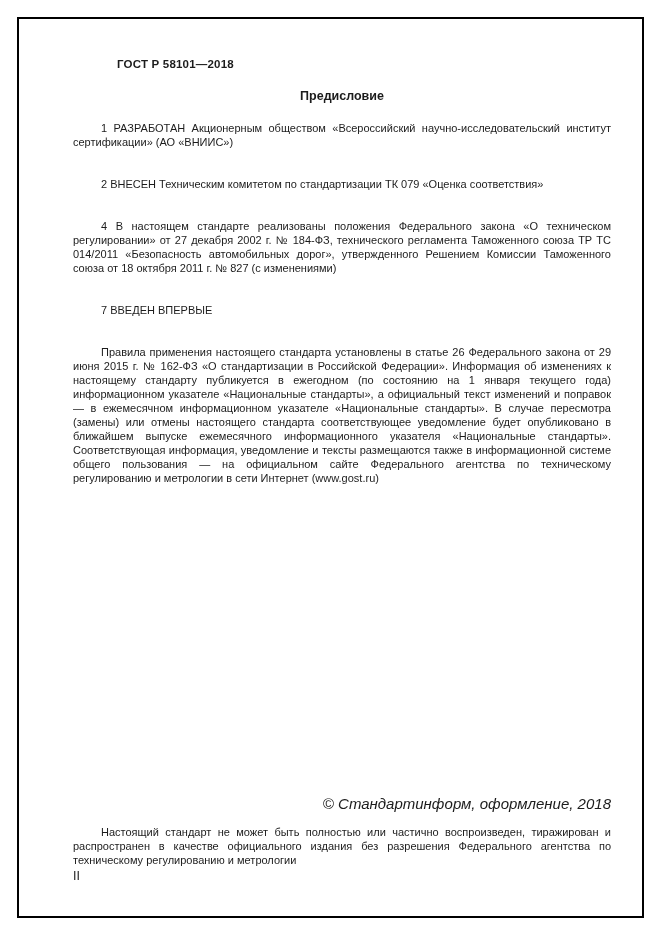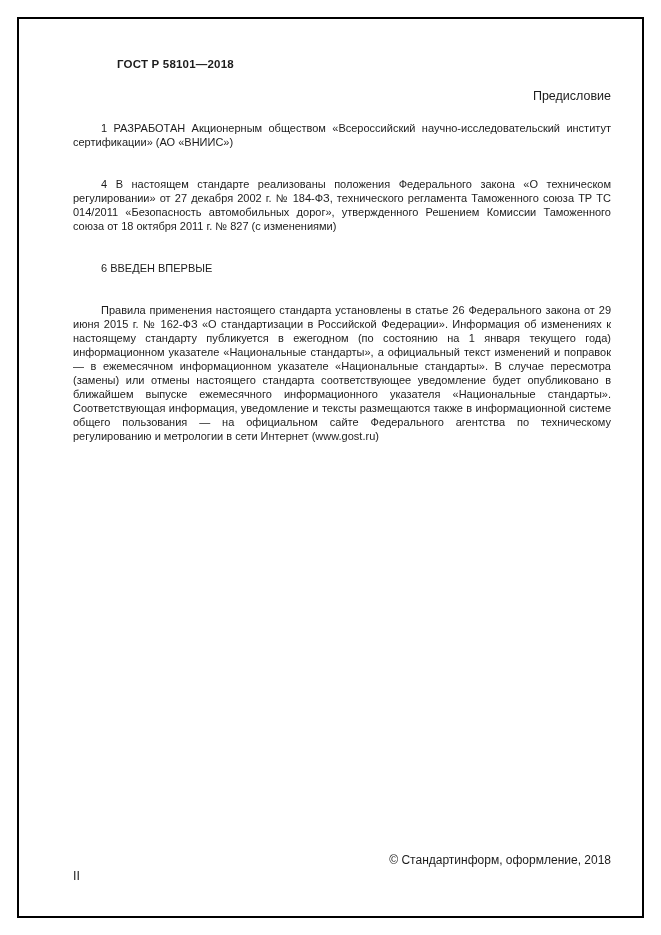--- a/index.html
+++ b/index.html
@@ -34,22 +34,22 @@
     line-height: 1.27;
   }
   .doc-code {
     font-weight: bold;
     font-size: 11.5px;
     letter-spacing: 0.2px;
     padding-left: 44px;
   }
   .section-title {
     font-size: 12.5px;
-    font-weight: normal;
-    text-align: right;
+    font-weight: bold;
+    text-align: center;
     margin: 17px 0 0 0;
   }
   .para {
     margin: 28px 0 0 0;
     text-align: justify;
     text-indent: 28px;
   }
   .para.first {
     margin-top: 18px;
   }
@@ -57,21 +57,22 @@
     margin-top: 28px;
   }
   .bottom {
     position: absolute;
     left: 0;
     right: 0;
     bottom: 0;
   }
   .copyright {
     text-align: right;
-    font-size: 12px;
+    font-size: 15px;
+    font-style: italic;
   }
   .footer-note {
     margin-top: 13px;
   }
   .page-number {
     margin-top: 1px;
     font-size: 12.5px;
   }
 </style>
 </head>
@@ -80,28 +81,30 @@
 <div class="page-border"></div>
 
 <div class="content">
 
   <div class="doc-code">ГОСТ Р 58101—2018</div>
 
   <h1 class="section-title">Предисловие</h1>
 
   <p class="para first">1 РАЗРАБОТАН Акционерным обществом «Всероссийский научно-исследовательский институт сертификации» (АО «ВНИИС»)</p>
 
+  <p class="para">2 ВНЕСЕН Техническим комитетом по стандартизации ТК 079 «Оценка соответствия»</p>
 
 
   <p class="para">4 В настоящем стандарте реализованы положения Федерального закона «О техническом регулировании» от 27 декабря 2002 г. № 184-ФЗ, технического регламента Таможенного союза ТР ТС 014/2011 «Безопасность автомобильных дорог», утвержденного Решением Комиссии Таможенного союза от 18 октября 2011 г. № 827 (с изменениями)</p>
 
-  <p class="para">6 ВВЕДЕН ВПЕРВЫЕ</p>
+  <p class="para">7 ВВЕДЕН ВПЕРВЫЕ</p>
 
   <p class="para italic-note">Правила применения настоящего стандарта установлены в статье 26 Федерального закона от 29 июня 2015 г. № 162-ФЗ «О стандартизации в Российской Федерации». Информация об изменениях к настоящему стандарту публикуется в ежегодном (по состоянию на 1 января текущего года) информационном указателе «Национальные стандарты», а официальный текст изменений и поправок — в ежемесячном информационном указателе «Национальные стандарты». В случае пересмотра (замены) или отмены настоящего стандарта соответствующее уведомление будет опубликовано в ближайшем выпуске ежемесячного информационного указателя «Национальные стандарты». Соответствующая информация, уведомление и тексты размещаются также в информационной системе общего пользования — на официальном сайте Федерального агентства по техническому регулированию и метрологии в сети Интернет (www.gost.ru)</p>
 
   <div class="bottom">
     <div class="copyright">© Стандартинформ, оформление, 2018</div>
 
+    <p class="para footer-note">Настоящий стандарт не может быть полностью или частично воспроизведен, тиражирован и распространен в качестве официального издания без разрешения Федерального агентства по техническому регулированию и метрологии</p>
 
     <div class="page-number">II</div>
   </div>
 
 </div>
 
 </body></html>

